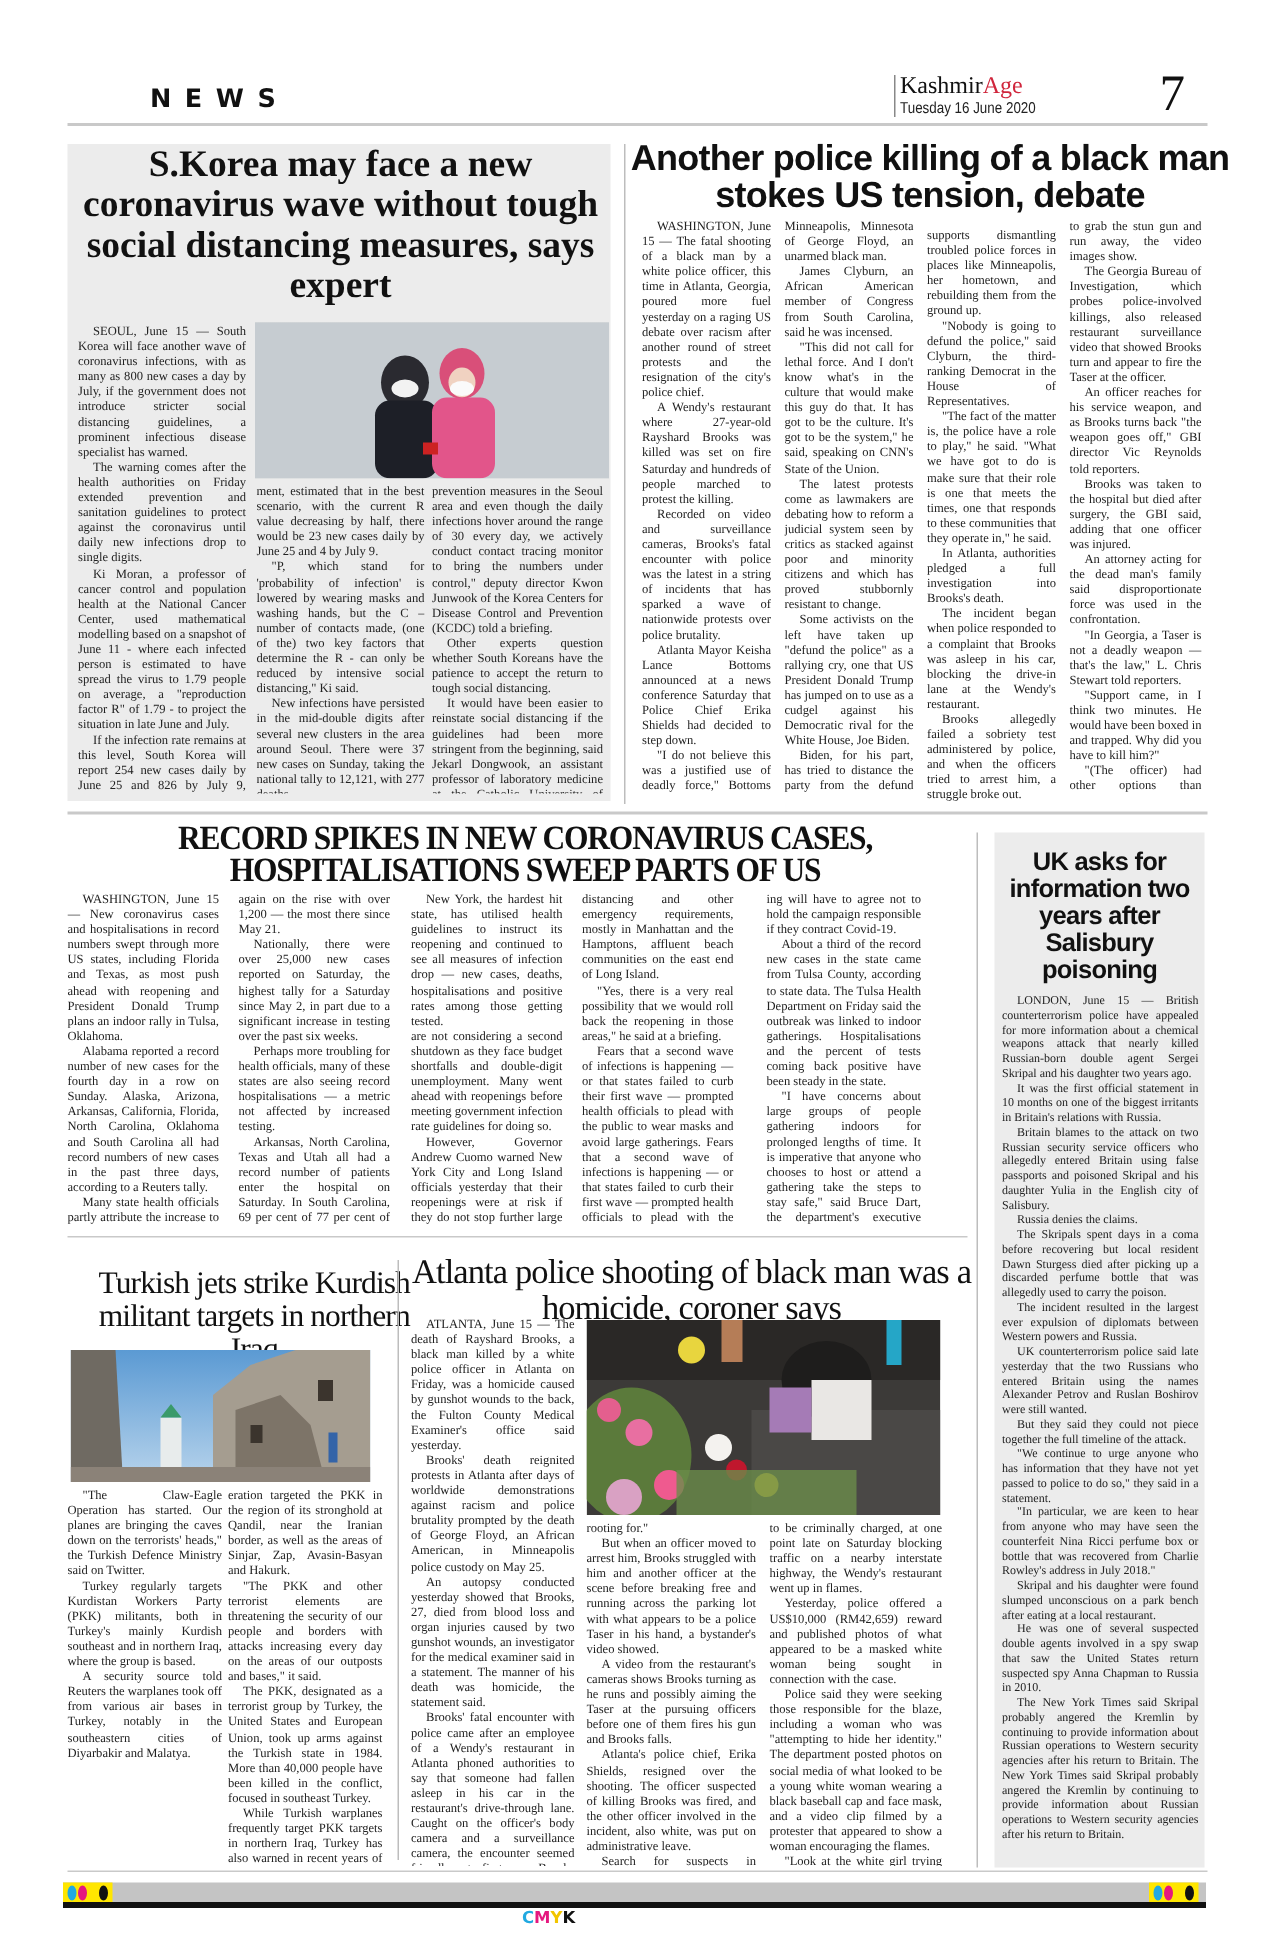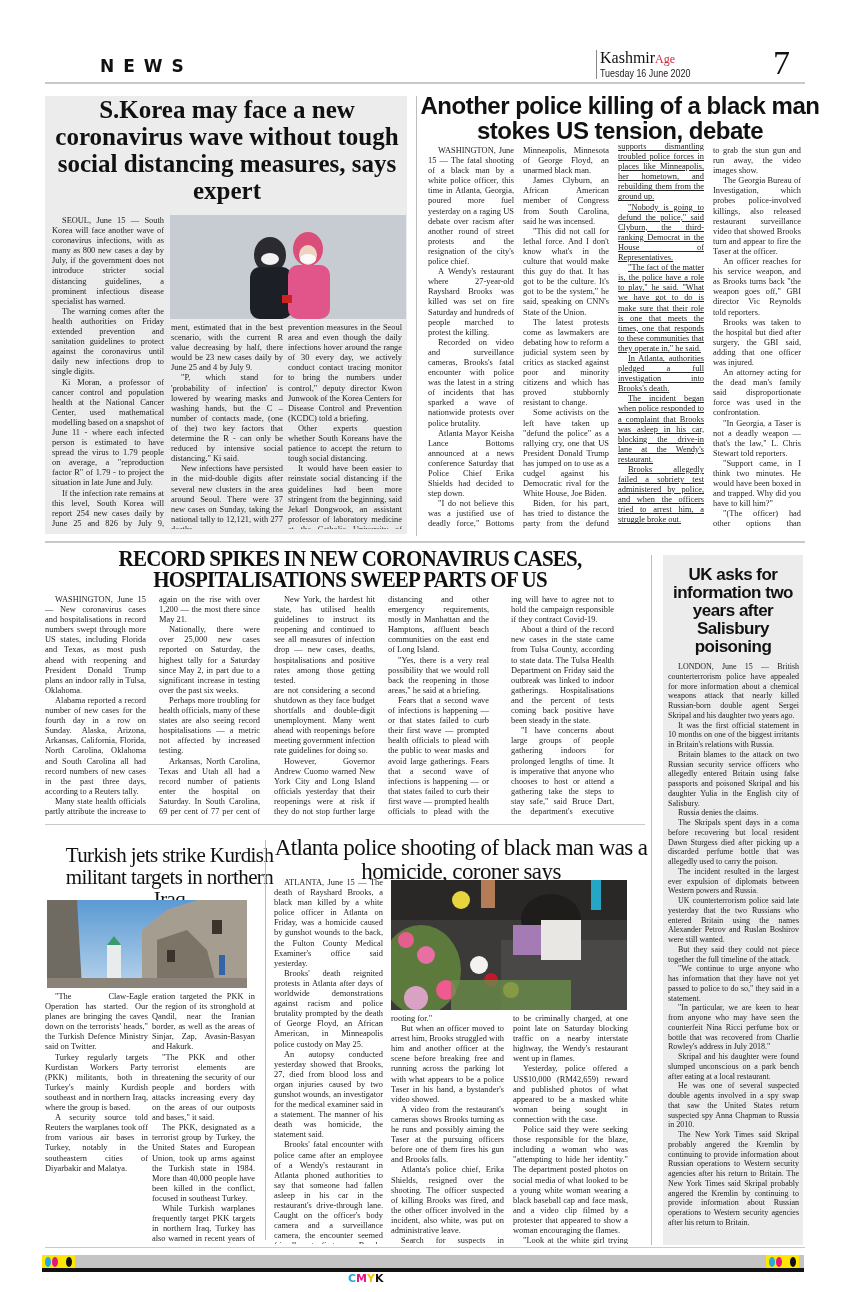--- a/index.html
+++ b/index.html
@@ -1,21 +1,21 @@
 <!DOCTYPE html>
 <html><head>
 <meta charset="utf-8">
 <style>
   html,body{margin:0;padding:0;background:#fff;}
   body{width:848px;height:1292px;position:relative;overflow:hidden;font-family:"DejaVu Serif",serif;color:#1a1a1a;}
   .abs{position:absolute;}
   .section-label{left:100px;top:56px;font-family:"DejaVu Sans",sans-serif;font-weight:bold;font-size:17px;letter-spacing:9px;color:#111;}
   .masthead{left:596px;top:50px;border-left:1px solid #888;padding-left:3px;}
   .masthead .brand{font-family:"Liberation Serif",serif;font-size:16px;line-height:16px;color:#111;}
-  .masthead .brand .age{color:#d0263c;font-size:12px;}
+  .masthead .brand .age{color:#d0263c;font-size:16px;}
   .masthead .date{font-family:"Liberation Sans",sans-serif;font-size:10.5px;color:#222;transform:scaleX(.85);transform-origin:left;white-space:nowrap;}
   .pagenum{left:773px;top:46px;font-family:"Liberation Serif",serif;font-size:34px;line-height:34px;color:#111;}
   .rule-top{left:45px;top:82px;width:760px;height:2px;background:#c9c9c9;}
   .box-gray{background:#ececec;}
   .serif-head{font-family:"Liberation Serif",serif;font-weight:bold;text-align:center;color:#111;}
   .sans-head{font-family:"Liberation Sans",sans-serif;font-weight:bold;text-align:center;color:#111;letter-spacing:-0.5px;}
   .col{font-family:"Liberation Serif",serif;font-size:8.4px;line-height:10.1px;text-align:justify;color:#222;hyphens:auto;overflow:hidden;}
   .col p{margin:0;text-indent:10px;}
   .vrule{background:#bdbdbd;width:1px;}
   .hrule{background:#c9c9c9;height:2px;}
@@ -82,21 +82,21 @@
 </div>
 <div class="abs col" style="left:523px;top:146px;width:86px;height:384px;">
   <p style="text-indent:0">Minneapolis, Minnesota of George Floyd, an unarmed black man.</p>
   <p>James Clyburn, an African American member of Congress from South Carolina, said he was incensed.</p>
   <p>"This did not call for lethal force. And I don't know what's in the culture that would make this guy do that. It has got to be the culture. It's got to be the system," he said, speaking on CNN's State of the Union.</p>
   <p>The latest protests come as lawmakers are debating how to reform a judicial system seen by critics as stacked against poor and minority citizens and which has proved stubbornly resistant to change.</p>
   <p>Some activists on the left have taken up "defund the police" as a rallying cry, one that US President Donald Trump has jumped on to use as a cudgel against his Democratic rival for the White House, Joe Biden.</p>
   <p>Biden, for his part, has tried to distance the party from the defund movement, instead advocating increased funding for community policing.</p>
 
 </div>
-<div class="abs col" style="left:618px;top:142px;width:86px;height:384px;text-decoration:underline;">
+<div class="abs col" style="left:618px;top:152px;width:86px;height:384px;">
   <p style="text-indent:0">supports dismantling troubled police forces in places like Minneapolis, her hometown, and rebuilding them from the ground up.</p>
   <p>"Nobody is going to defund the police," said Clyburn, the third-ranking Democrat in the House of Representatives.</p>
   <p>"The fact of the matter is, the police have a role to play," he said. "What we have got to do is make sure that their role is one that meets the times, one that responds to these communities that they operate in," he said.</p>
   <p>In Atlanta, authorities pledged a full investigation into Brooks's death.</p>
   <p>The incident began when police responded to a complaint that Brooks was asleep in his car, blocking the drive-in lane at the Wendy's restaurant.</p>
   <p>Brooks allegedly failed a sobriety test administered by police, and when the officers tried to arrest him, a struggle broke out.</p>
   <p>Video of the incident circulating on social media showed two white police officers wrestling Brooks to the ground in the parking lot.</p>
 
 </div>
 <div class="abs col" style="left:713px;top:146px;width:88px;height:384px;">

